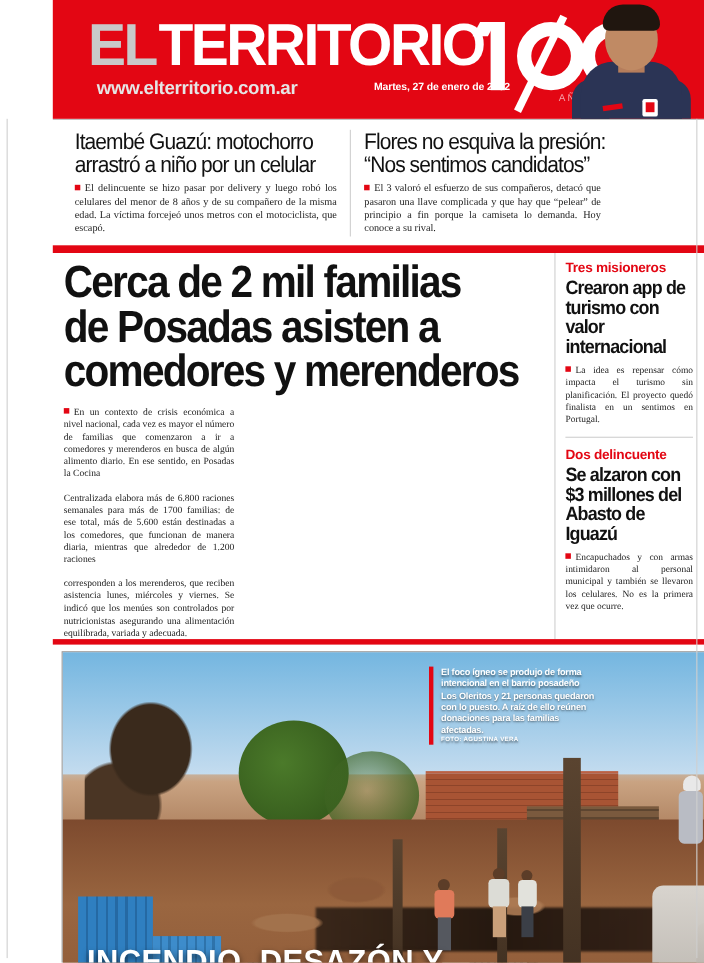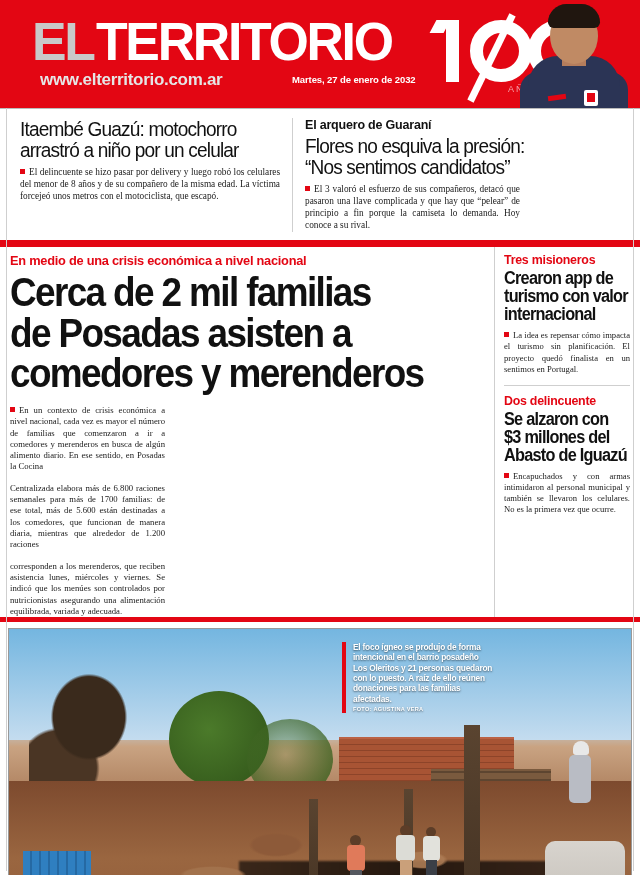--- a/index.html
+++ b/index.html
@@ -2,21 +2,21 @@
 <html><head>
 <meta charset="utf-8">
 <style>
   * { box-sizing: border-box; margin: 0; padding: 0; }
   body {
     width: 640px; height: 875px;
     background: #ffffff;
     font-family: "Liberation Sans", sans-serif;
     overflow: hidden;
   }
-  .page { width: 640px; height: 875px; position: relative; background: #fff; }
+  .page { width: 640px; height: 875px; position: relative; background: #fff; padding-left: 48px; }
 
   
   .masthead {
     position: relative;
     height: 108px;
     background: #e30613;
     overflow: hidden;
   }
   .mast-inner { position: relative; width: 100%; height: 100%; }
   .logo-wrap {
@@ -370,37 +370,35 @@
     <div class="ts-col first">
       <div class="ts-head">
         <div>Itaembé Guazú: motochorro</div>
         <div>arrastró a niño por un celular</div>
       </div>
       <div class="ts-body">
         <span class="bullet"></span><span>El delincuente se hizo pasar por delivery y luego robó los celulares del menor de 8 años y de su compañero de la misma edad. La víctima forcejeó unos metros con el motociclista, que escapó.</span>
       </div>
     </div>
     <div class="ts-col second">
-      <div class="kicker">El arquero de Guaraní</div>
       <div class="ts-head">
         <div>Flores no esquiva la presión:</div>
         <div>“Nos sentimos candidatos”</div>
       </div>
       <div class="ts-body" style="width:215px;">
         <span class="bullet"></span><span>El 3 valoró el esfuerzo de sus compañeros, detacó que pasaron una llave complicada y que hay que “pelear” de principio a fin porque la camiseta lo demanda. Hoy conoce a su rival.</span>
       </div>
     </div>
   </div>
 
   <div class="redbar"></div>
 
   <div class="main-wrap">
 
     <div class="main-left">
-      <div class="main-kicker">En medio de una crisis económica a nivel nacional</div>
       <div class="main-head">
         <div>Cerca de 2 mil familias</div>
         <div>de Posadas asisten a</div>
         <div>comedores y merenderos</div>
       </div>
       <div class="main-cols">
         <div class="main-col">
           <span class="bullet"></span><span>En un contexto de crisis económica a nivel nacional, cada vez es mayor el número de familias que comenzaron a ir a comedores y merenderos en busca de algún alimento diario. En ese sentido, en Posadas la Cocina</span>
         </div>
         <div class="main-col">

